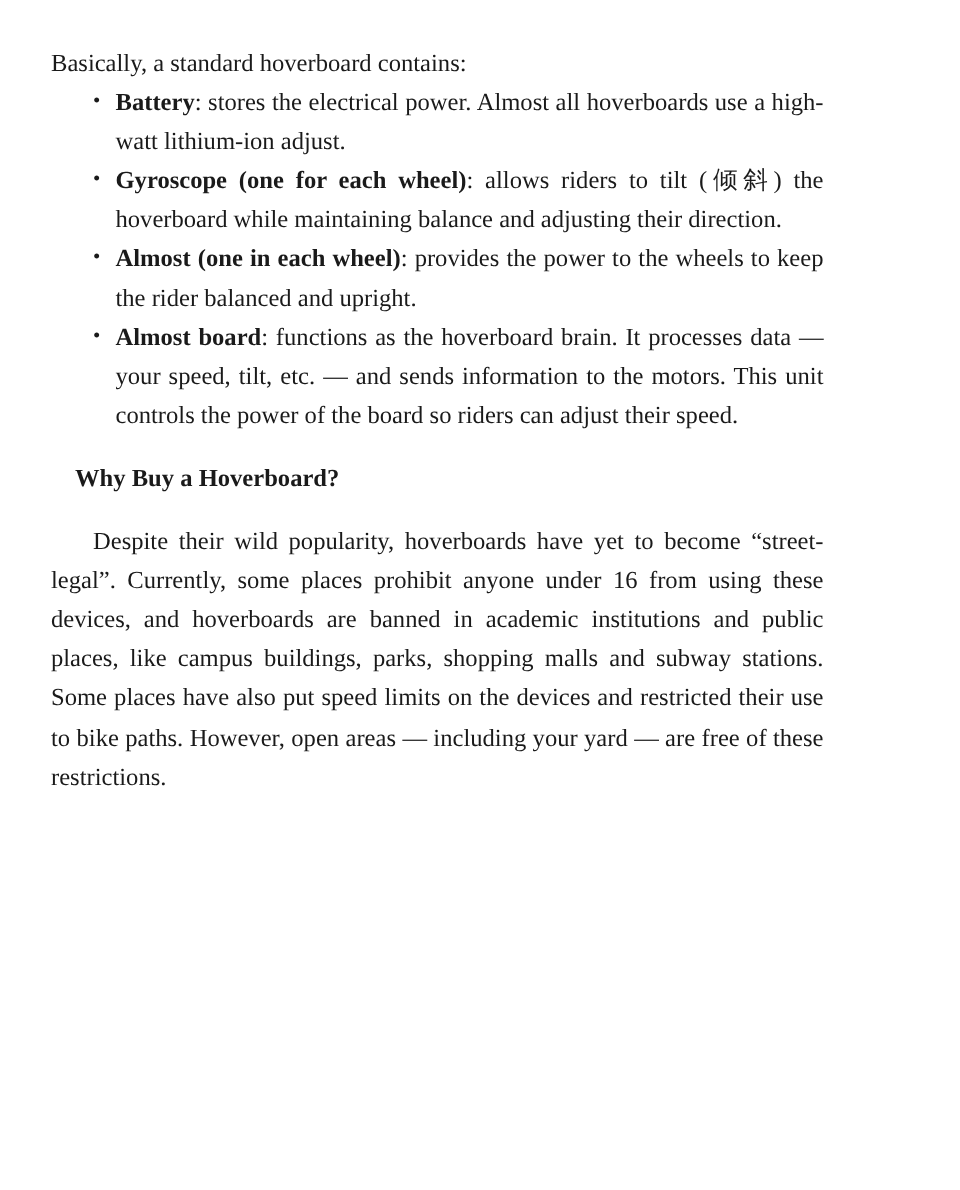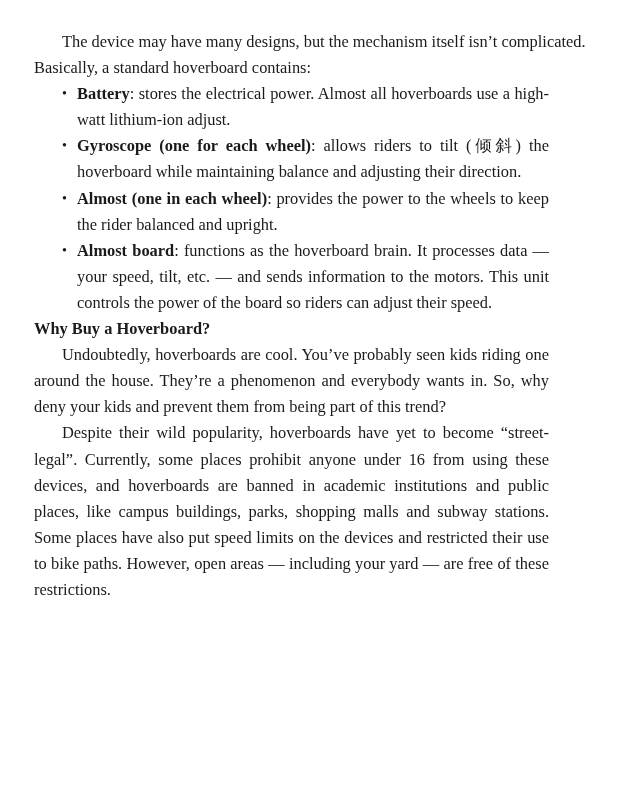--- a/index.html
+++ b/index.html
@@ -9,27 +9,26 @@
     font-family: "Liberation Serif", serif; font-size: 16.4px; line-height: 26.1px;
     color: #1a1a1a;
   }
   p { margin: 0; text-align: justify; }
   .indent { text-indent: 28px; }
   .first { width: 600px; text-align: left; }
   ul { list-style: none; margin: 0; padding: 0 0 0 28px; }
   li { position: relative; padding-left: 15px; text-align: justify; margin-bottom: 0; }
   li .bullet { position: absolute; left: 0; top: 0; font-size: 14px; }
   b, .h { font-weight: bold; }
-  .h { margin: 0; font-size: 16.4px; }
+  .h { margin: 16px; font-size: 16.4px; }
 </style>
 </head>
 <body>
 
 <div class="page">
-  <p class="indent first">The device may have many designs, but the mechanism itself isn’t complicated.</p>
   <p>Basically, a standard hoverboard contains:</p>
 
   <ul>
     <li>
       <span class="bullet">•</span>
       <b>Battery</b><span>: stores the electrical power. Almost all hoverboards use a high-watt lithium-ion adjust.</span>
     </li>
     <li>
       <span class="bullet">•</span>
       <b>Gyroscope (one for each wheel)</b><span>: allows riders to tilt (倾斜) the hoverboard while maintaining balance and adjusting their direction.</span>
@@ -39,16 +38,15 @@
       <b>Almost (one in each wheel)</b><span>: provides the power to the wheels to keep the rider balanced and upright.</span>
     </li>
     <li>
       <span class="bullet">•</span>
       <b>Almost board</b><span>: functions as the hoverboard brain. It processes data — your speed, tilt, etc. — and sends information to the motors. This unit controls the power of the board so riders can adjust their speed.</span>
     </li>
   </ul>
 
 
   <p class="h">Why Buy a Hoverboard?</p>
-  <p class="indent">Undoubtedly, hoverboards are cool. You’ve probably seen kids riding one around the house. They’re a phenomenon and everybody wants in. So, why deny your kids and prevent them from being part of this trend?</p>
 
   <p class="indent">Despite their wild popularity, hoverboards have yet to become “street-legal”. Currently, some places prohibit anyone under 16 from using these devices, and hoverboards are banned in academic institutions and public places, like campus buildings, parks, shopping malls and subway stations. Some places have also put speed limits on the devices and restricted their use to bike paths. However, open areas — including your yard — are free of these restrictions.</p>
 </div>
 
 </body></html>

